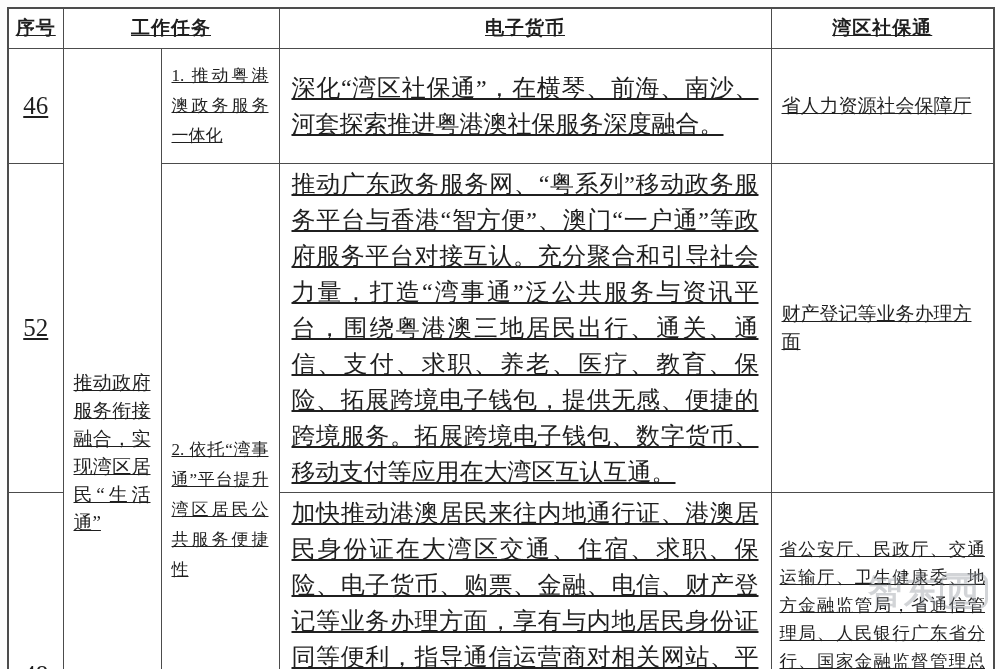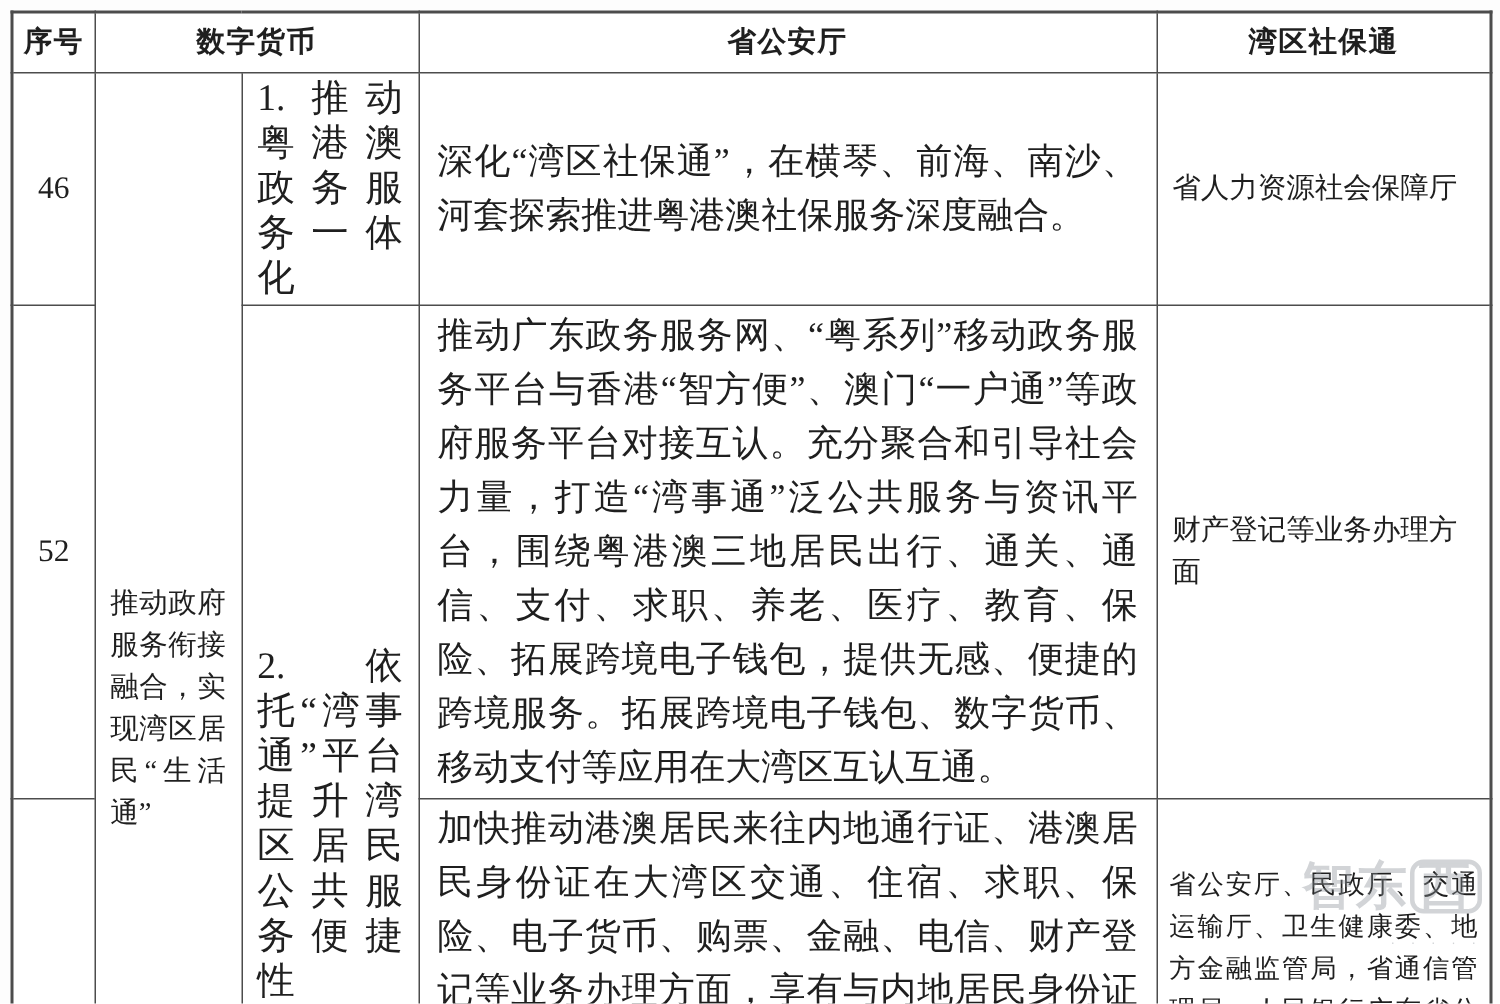--- a/index.html
+++ b/index.html
@@ -17,47 +17,48 @@
     border-collapse:collapse;
     table-layout:fixed;
     background:#fff;
   }
   .doc-table td,.doc-table th{
     border:1.5px solid #4c4c4c;
     vertical-align:middle;
     padding:0;
     box-sizing:border-box;
     overflow:hidden;
+    text-decoration:underline;
   }
   .doc-table{border:2px solid #4c4c4c;}
   th.hdr{
     font-family:"Liberation Sans","DejaVu Sans",sans-serif;
     font-weight:bold;
     font-size:19px;
     text-align:center;
     letter-spacing:1px;
   }
   td.idx{
     text-align:center;
-    font-size:21px;
+    font-size:25px;
     font-family:"Liberation Serif","DejaVu Serif",serif;
   }
   td.task-group{
     font-size:19px;
     line-height:28px;
     text-align:justify;
     text-justify:inter-character;
     padding:0 10px;
   }
   td.task{
-    font-size:25px;
+    font-size:17px;
     line-height:30px;
     text-align:justify;
     text-justify:inter-character;
-    padding:2px 10px;
+    padding:12px 10px;
   }
   td.measure{
     font-size:24px;
     line-height:36px;
     text-align:justify;
     text-justify:inter-character;
     padding:2px 12px;
   }
   td.dept{
     font-size:19px;
@@ -109,22 +110,22 @@
   <colgroup>
     <col style="width:55px">
     <col style="width:98px">
     <col style="width:118px">
     <col style="width:492px">
     <col style="width:223px">
   </colgroup>
   <tbody>
     <tr style="height:40px">
       <th class="hdr">序号</th>
-      <th class="hdr" colspan="2">数字货币</th>
-      <th class="hdr">省公安厅</th>
+      <th class="hdr" colspan="2">工作任务</th>
+      <th class="hdr">电子货币</th>
       <th class="hdr">湾区社保通</th>
     </tr>
     <tr style="height:95px">
       <td class="idx">46</td>
       <td class="task-group" rowspan="3">推动政府服务衔接融合，实现湾区居民“生活通”</td>
       <td class="task">1. 推动粤港澳政务服务一体化</td>
       <td class="measure">深化“湾区社保通”，在横琴、前海、南沙、河套探索推进粤港澳社保服务深度融合。</td>
       <td class="dept">省人力资源社会保障厅</td>
     </tr>
     <tr style="height:256px">

